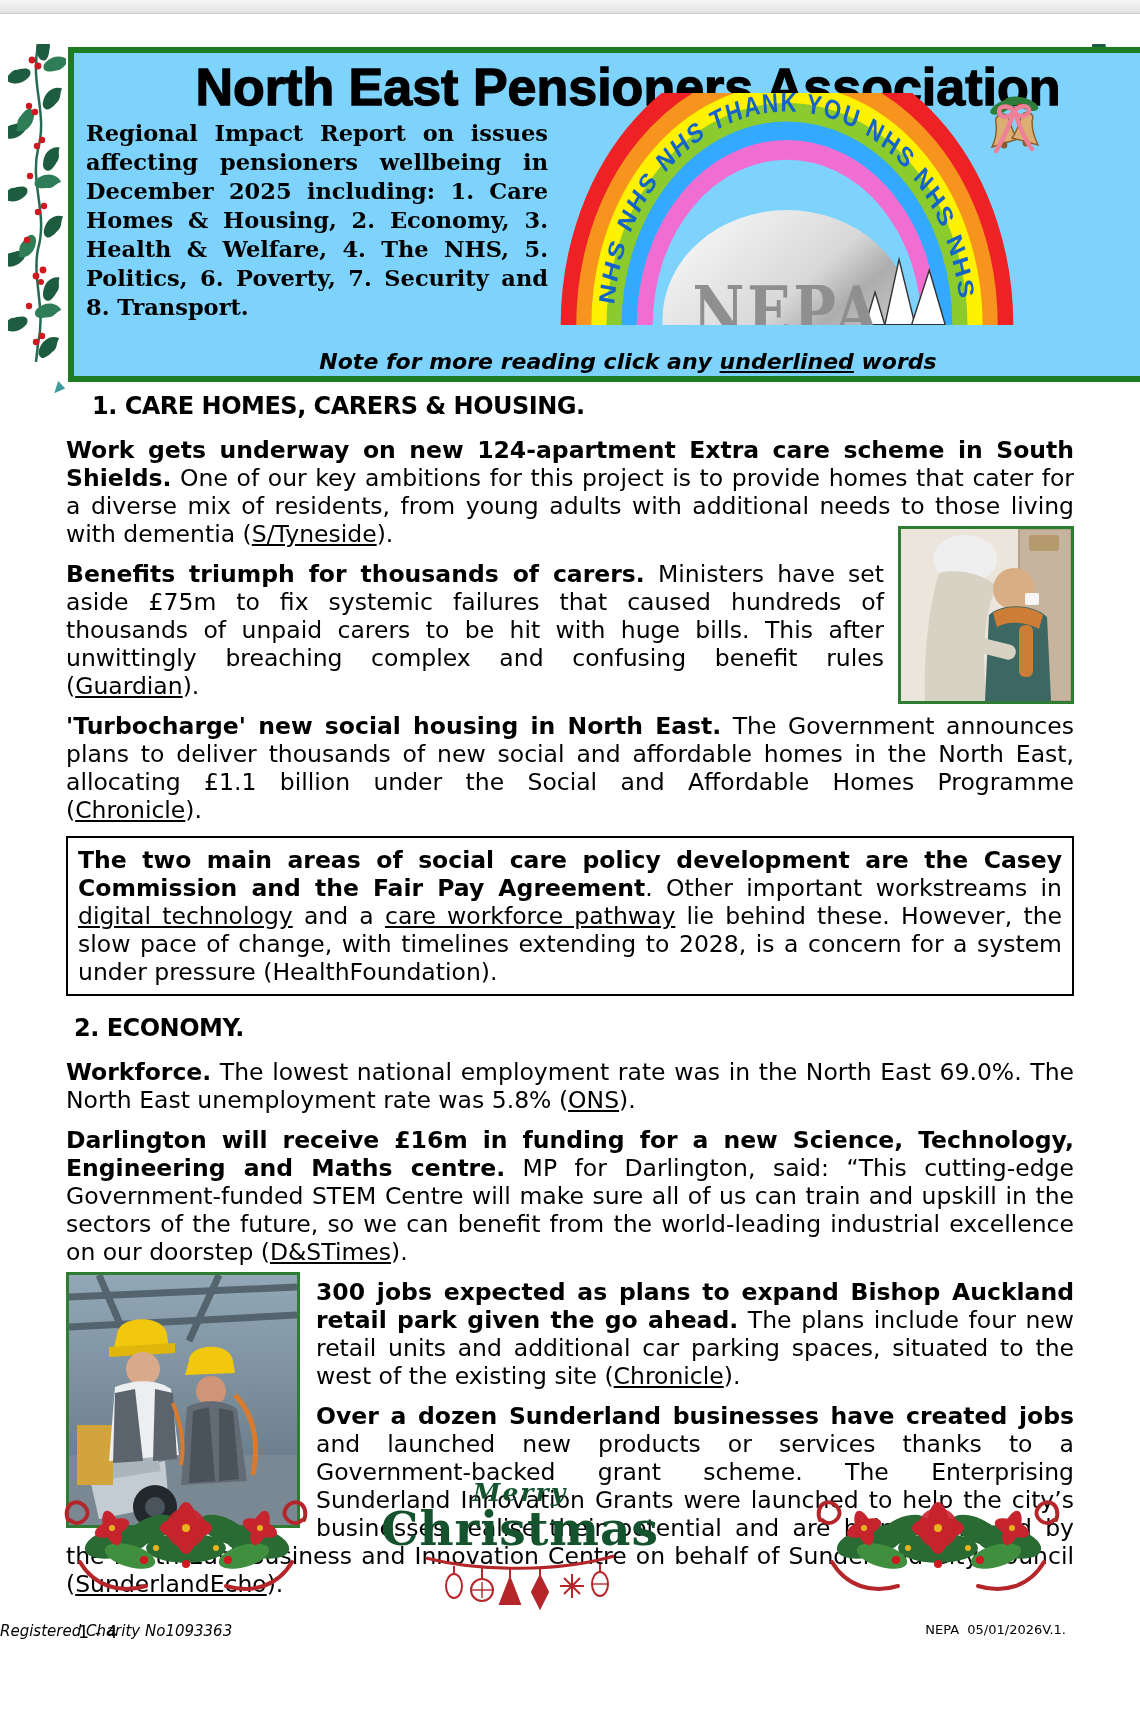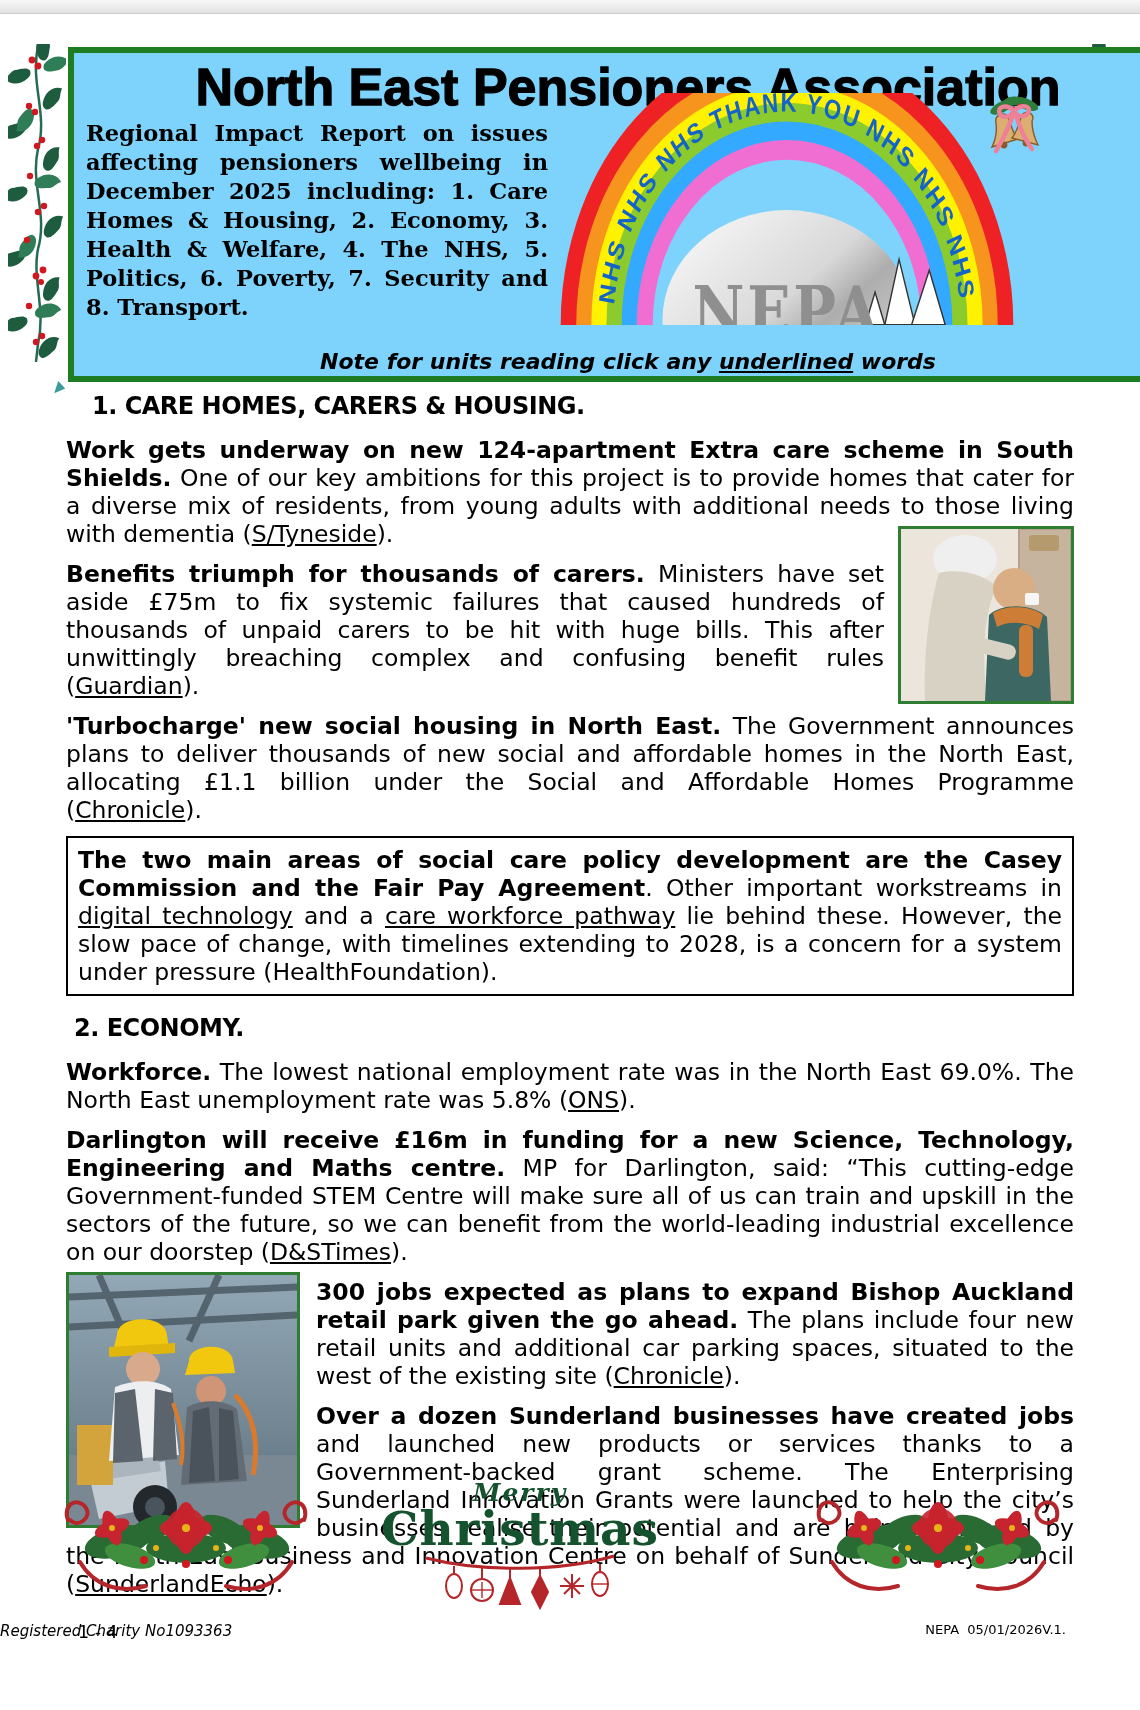--- a/index.html
+++ b/index.html
@@ -221,21 +221,21 @@
         <g fill="none" stroke="#ee8097" stroke-width="4.5" stroke-linecap="round">
           <path d="M34,18 C26,10 16,14 20,21 C23,26 31,24 34,18 Z"></path>
           <path d="M34,18 C42,10 52,13 48,20 C45,25 37,24 34,18 Z"></path>
           <path d="M33,22 C28,36 22,48 16,58"></path>
           <path d="M36,22 C40,36 46,48 52,56"></path>
         </g>
       </svg>
     </div>
 
     <div class="note">
-      <span>Note for units reading click any </span><span class="ul">underlined</span><span> words</span>
+      <span>Note for more reading click any </span><span class="ul">underlined</span><span> words</span>
     </div>
   </div>
 
   <div class="cursor-artifact"></div>
 
   <div class="main">
 
     <h2 class="h-s1">1. CARE HOMES, CARERS &amp; HOUSING.</h2>
 
     <p><span class="lead">Work gets underway on new 124-apartment Extra care scheme in South Shields.</span><span> One of our key ambitions for this project is to provide homes that cater for a diverse mix of residents, from young adults with additional needs to those living with dementia (</span><span class="ul">S/Tyneside</span><span>).</span></p>

